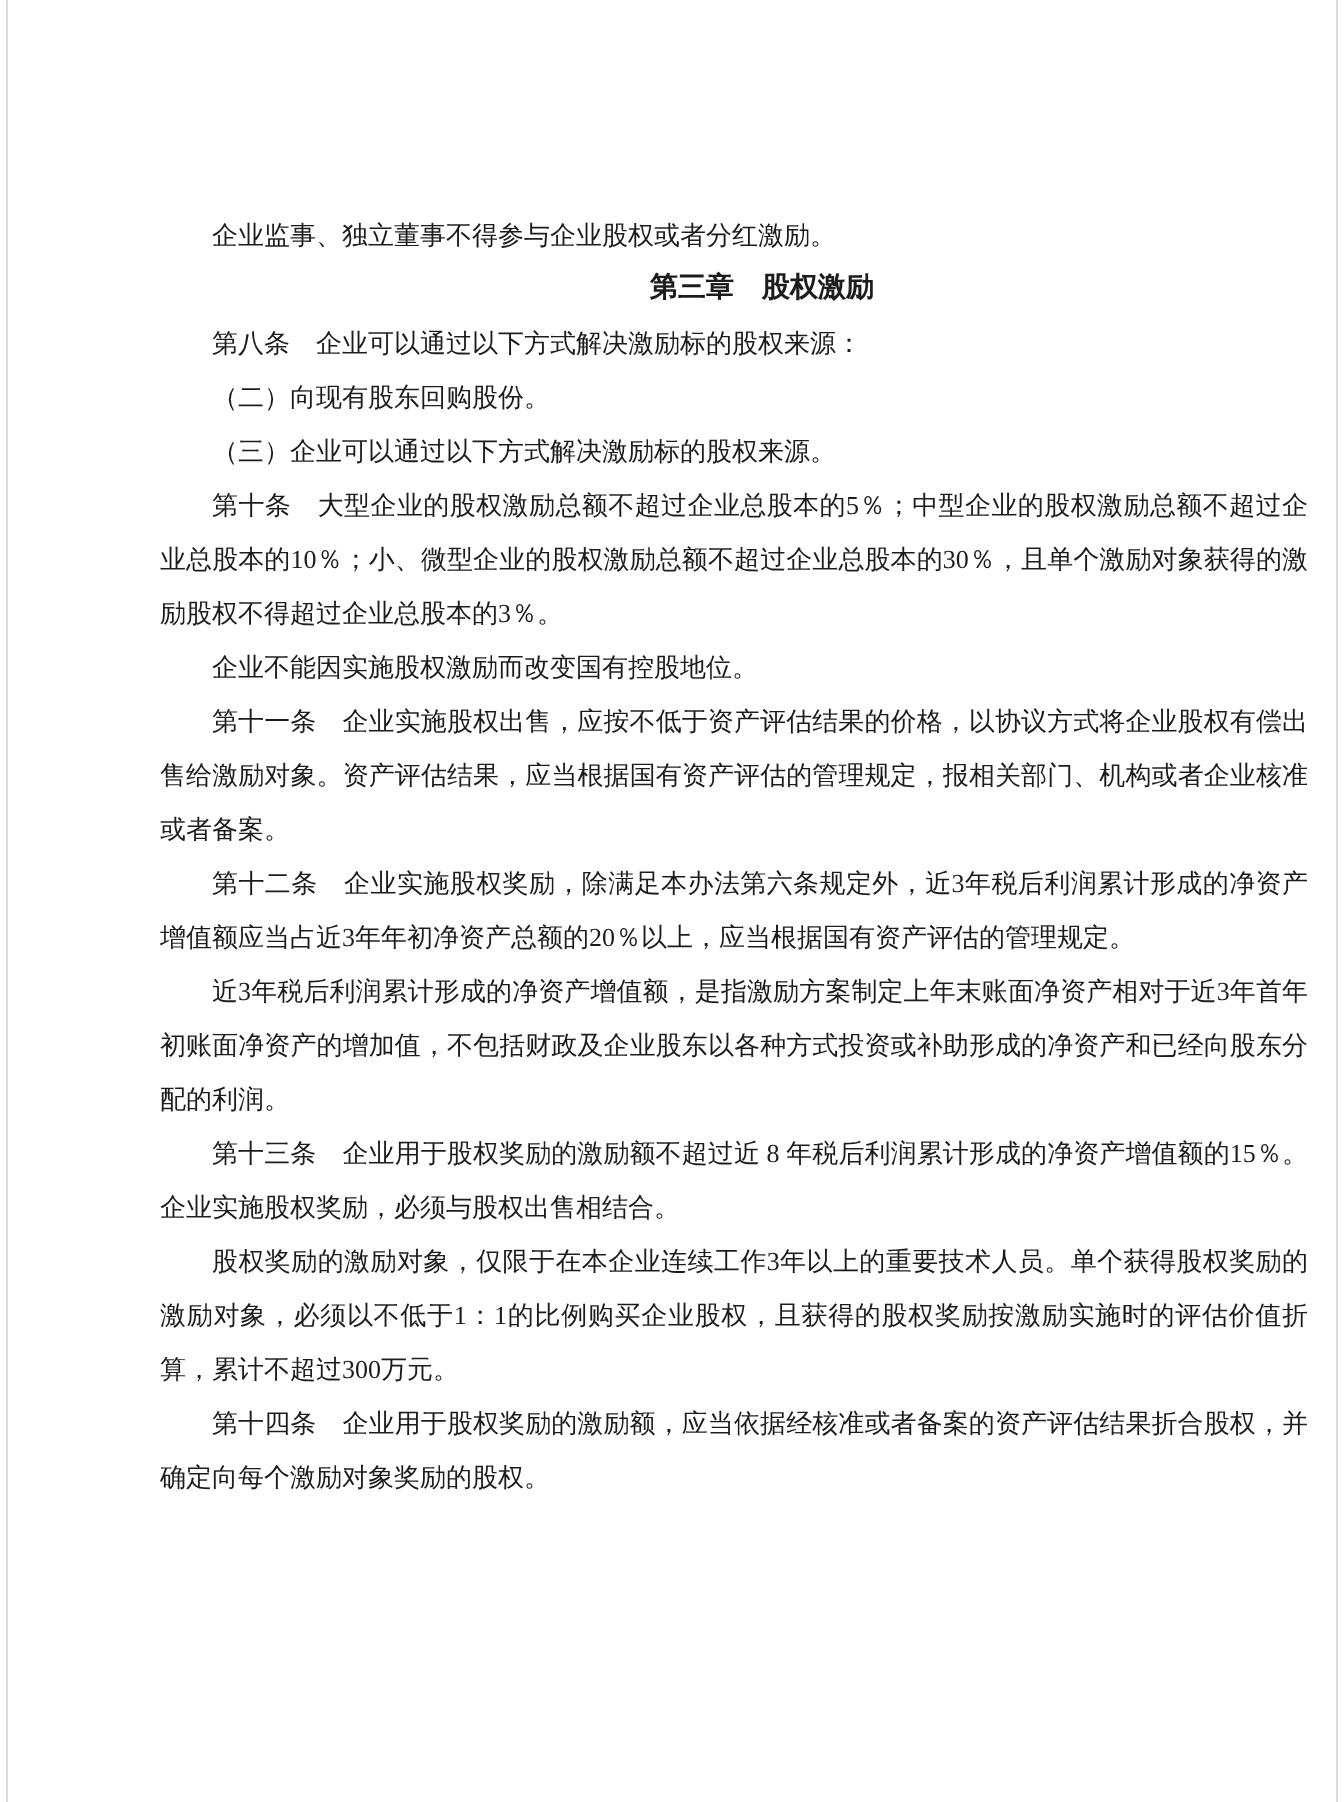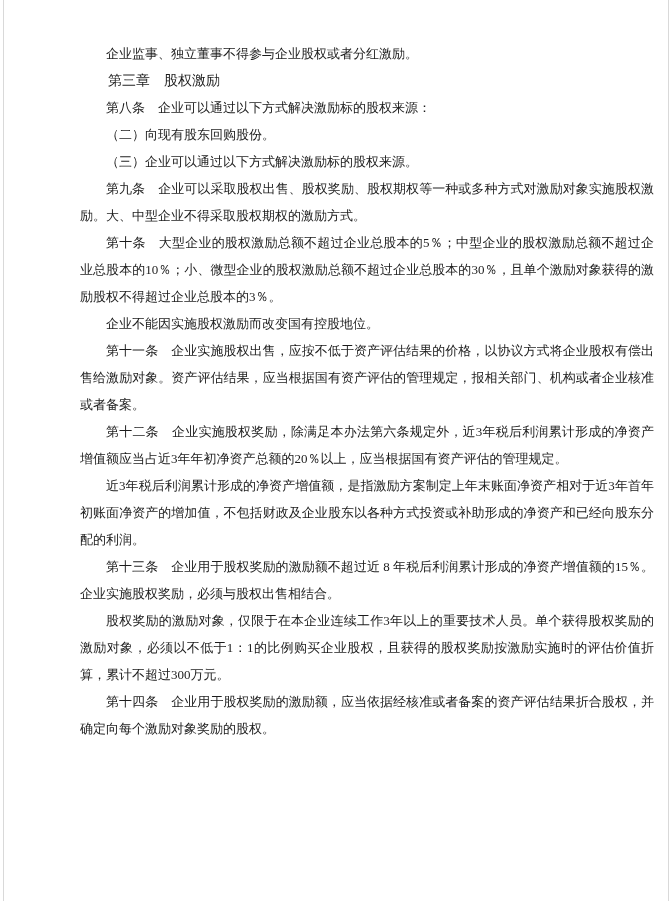--- a/index.html
+++ b/index.html
@@ -27,54 +27,54 @@
     background: #d9d9d9;
   }
   .page-edge.left  { left: 3px; }
   .page-edge.right { right: 3px; }
   .doc-content {
     position: absolute;
     top: 0;
     left: 0;
     box-sizing: border-box;
     width: 672px;
-    padding: 40px 18px 0 80px;
+    padding: 104px 18px 0 80px;
     font-size: 13px;
     line-height: 27px;
     color: #1c1c1c;
     text-align: justify;
     text-justify: inter-character;
   }
   .doc-content p {
     margin: 0;
     text-indent: 2em;
     word-break: break-all;
   }
   .chapter-heading {
     margin: 0;
+    text-align: center;
     text-indent: 0;
-    font-weight: normal;
+    font-weight: bold;
     font-size: 14px;
     line-height: 27px;
   }
 </style>
 </head>
 <body>
 
 <div class="page">
   <div class="page-edge left"></div>
   <div class="page-edge right"></div>
 
   <div class="doc-content">
     <p>企业监事、独立董事不得参与企业股权或者分红激励。</p>
     <p class="chapter-heading">第三章　股权激励</p>
     <p>第八条　企业可以通过以下方式解决激励标的股权来源：</p>
     <p>（二）向现有股东回购股份。</p>
     <p>（三）企业可以通过以下方式解决激励标的股权来源。</p>
-    <p>第九条　企业可以采取股权出售、股权奖励、股权期权等一种或多种方式对激励对象实施股权激励。大、中型企业不得采取股权期权的激励方式。</p>
     <p>第十条　大型企业的股权激励总额不超过企业总股本的5％；中型企业的股权激励总额不超过企业总股本的10％；小、微型企业的股权激励总额不超过企业总股本的30％，且单个激励对象获得的激励股权不得超过企业总股本的3％。</p>
     <p>企业不能因实施股权激励而改变国有控股地位。</p>
     <p>第十一条　企业实施股权出售，应按不低于资产评估结果的价格，以协议方式将企业股权有偿出售给激励对象。资产评估结果，应当根据国有资产评估的管理规定，报相关部门、机构或者企业核准或者备案。</p>
     <p>第十二条　企业实施股权奖励，除满足本办法第六条规定外，近3年税后利润累计形成的净资产增值额应当占近3年年初净资产总额的20％以上，应当根据国有资产评估的管理规定。</p>
     <p>近3年税后利润累计形成的净资产增值额，是指激励方案制定上年末账面净资产相对于近3年首年初账面净资产的增加值，不包括财政及企业股东以各种方式投资或补助形成的净资产和已经向股东分配的利润。</p>
     <p>第十三条　企业用于股权奖励的激励额不超过近 8 年税后利润累计形成的净资产增值额的15％。企业实施股权奖励，必须与股权出售相结合。</p>
     <p>股权奖励的激励对象，仅限于在本企业连续工作3年以上的重要技术人员。单个获得股权奖励的激励对象，必须以不低于1：1的比例购买企业股权，且获得的股权奖励按激励实施时的评估价值折算，累计不超过300万元。</p>
     <p>第十四条　企业用于股权奖励的激励额，应当依据经核准或者备案的资产评估结果折合股权，并确定向每个激励对象奖励的股权。</p>
   </div>
 </div>

